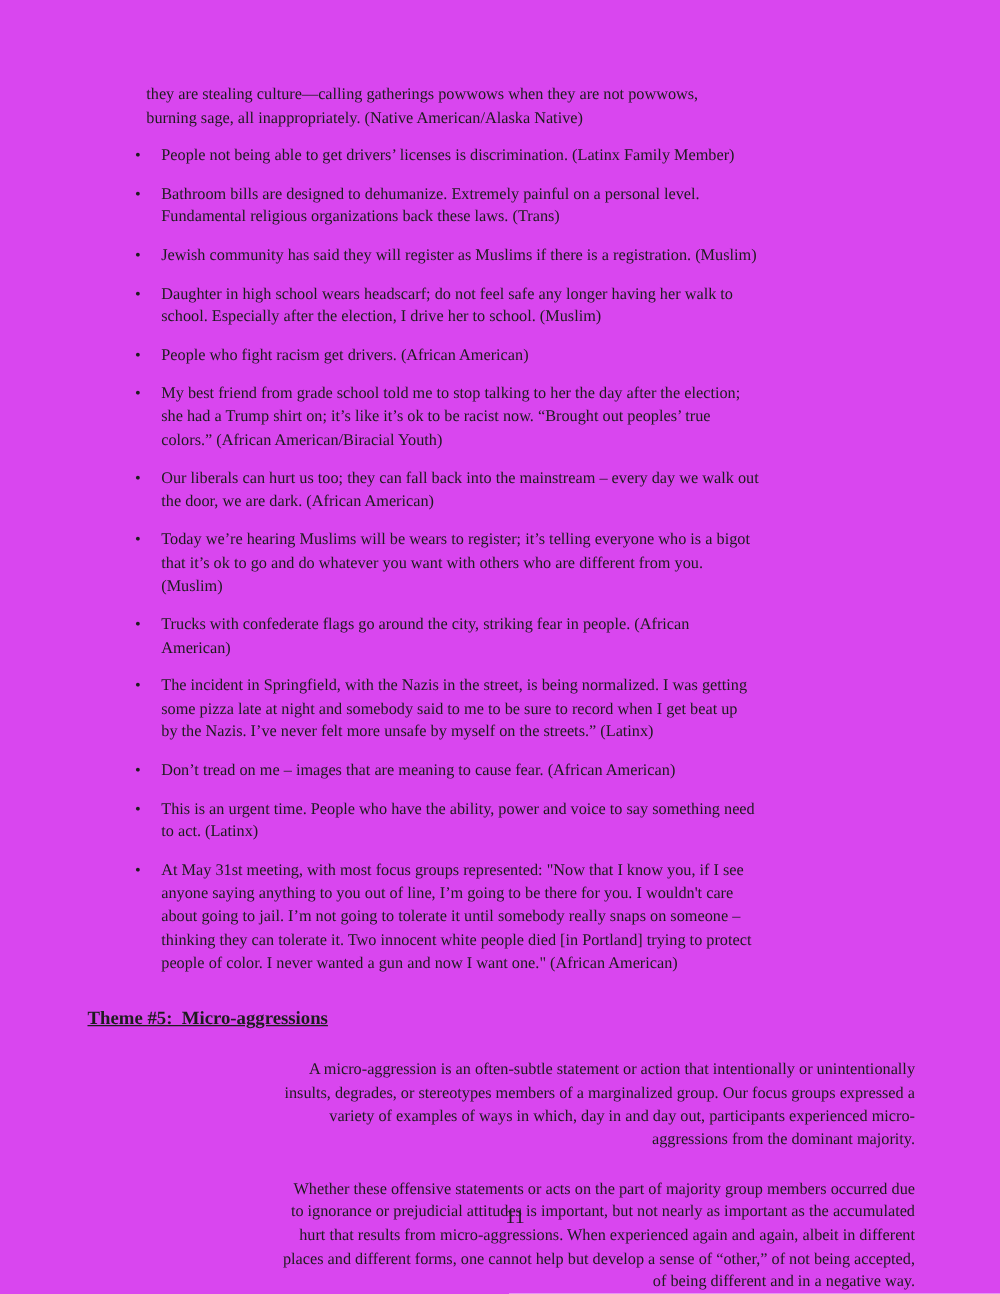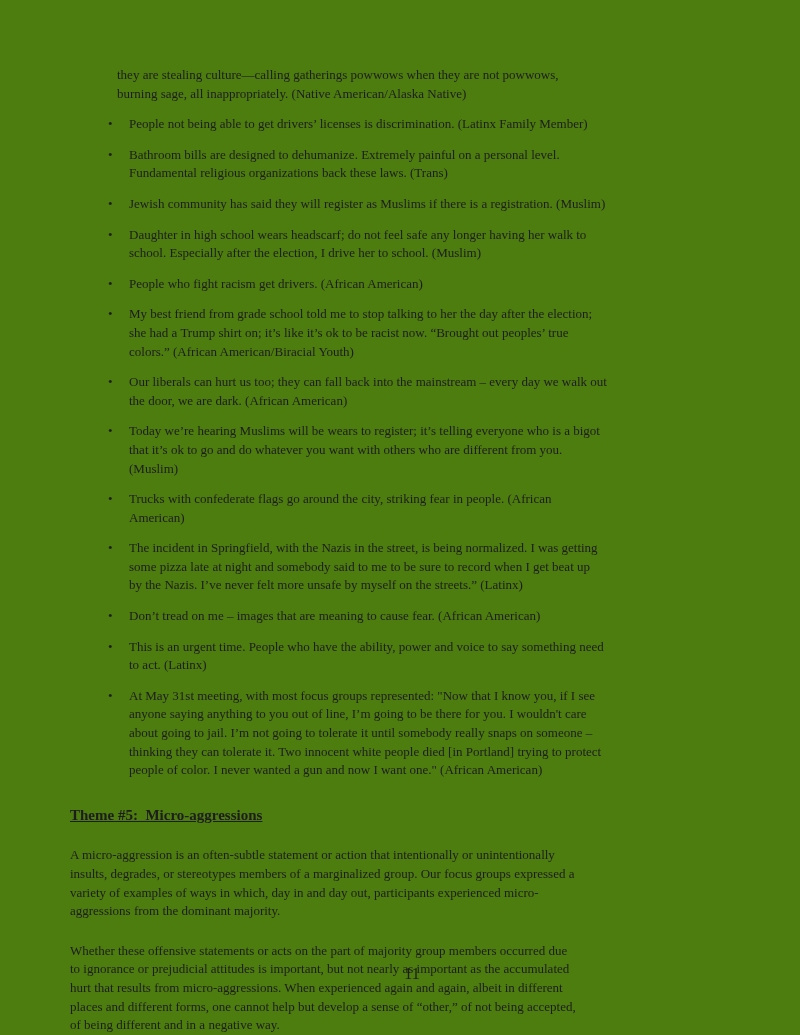--- a/index.html
+++ b/index.html
@@ -4,21 +4,21 @@
 <style>
   html, body {
     margin: 0;
     padding: 0;
     background: #ffffff;
   }
   .page {
     position: relative;
     width: 800px;
     height: 1035px;
-    background: #4d7c0f;
+    background: #d946ef;
     font-family: "Liberation Serif", "DejaVu Serif", serif;
     font-size: 13px;
     line-height: 18.6px;
     color: #1d1d1d;
     overflow: hidden;
   }
   .content {
     position: absolute;
     left: 70px;
     top: 66px;
@@ -48,20 +48,21 @@
     font-size: 15px;
     font-weight: bold;
     text-decoration: underline;
     margin: 26px 0 0 0;
     line-height: 18.6px;
     white-space: pre-wrap;
   }
   p.body {
     margin: 22px 0 0 0;
     white-space: pre-wrap;
+    text-align: right;
   }
   p.body + p.body {
     margin-top: 21px;
   }
   .pageno {
     position: absolute;
     top: 967px;
     left: 12px;
     width: 100%;
     text-align: center;

